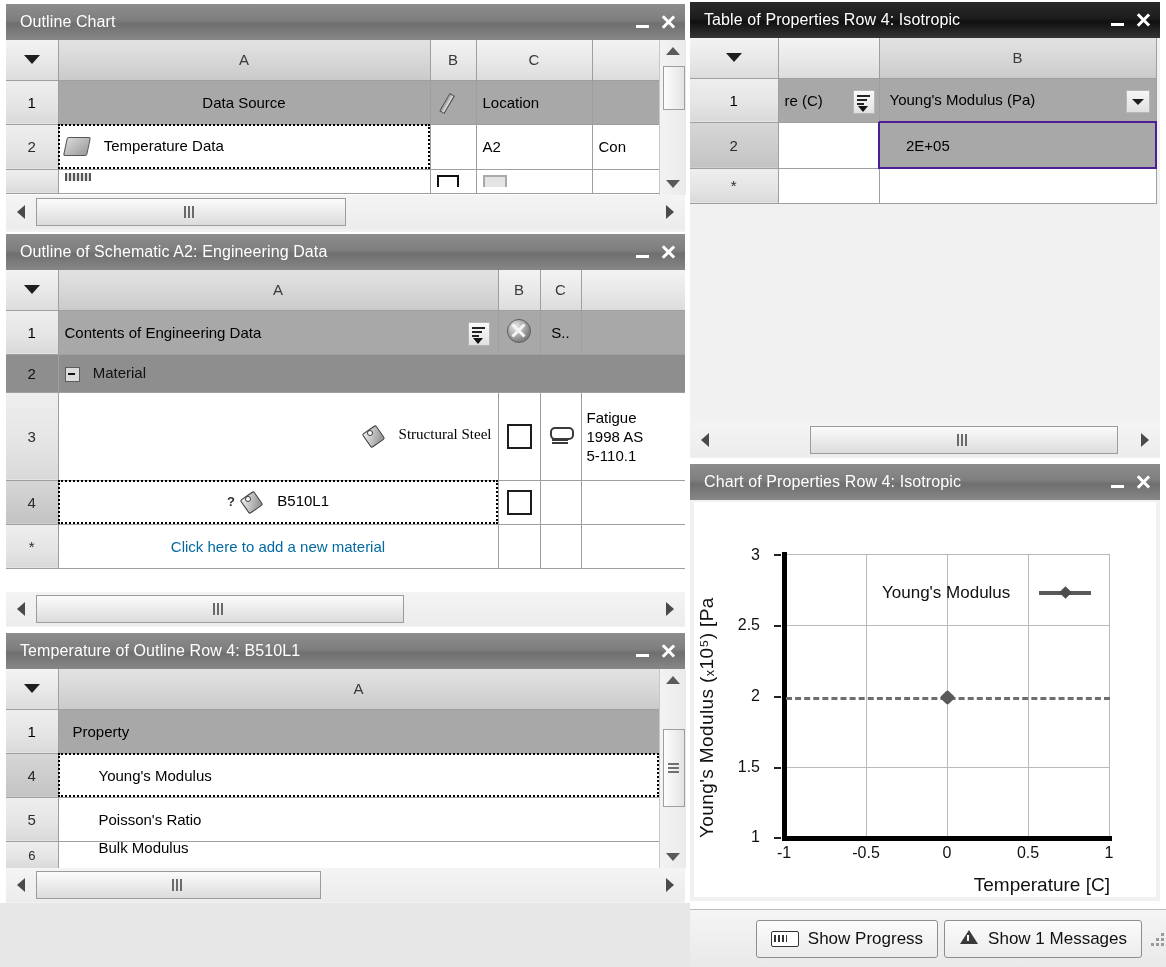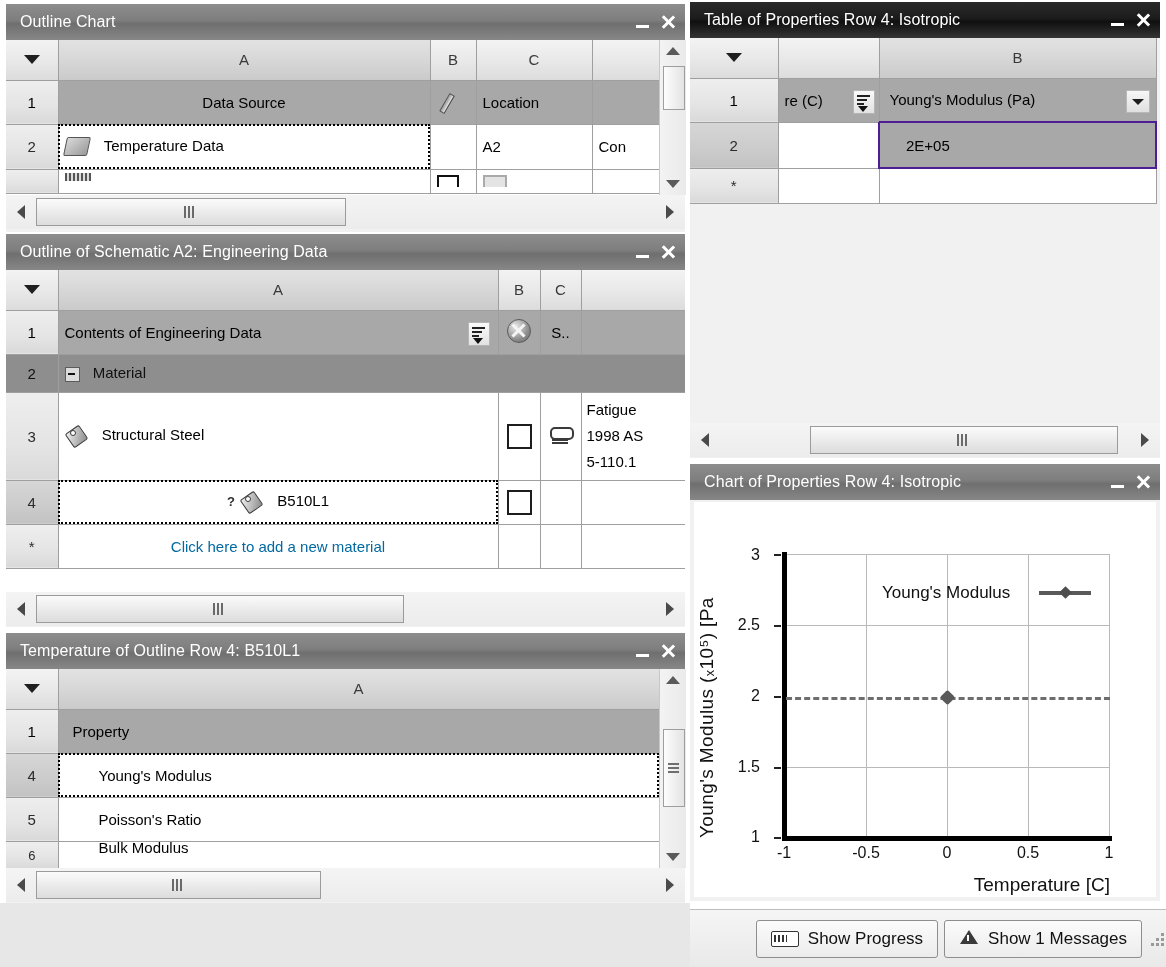--- a/index.html
+++ b/index.html
@@ -374,29 +374,29 @@
       </tr>
       <tr class="grpRow" style="height:38px;">
         <td class="rowhdr">2</td>
         <td colspan="4" style="border-right:none;">
           <span class="expander"></span>
           <span>Material</span>
         </td>
       </tr>
       <tr style="height:88px;">
         <td class="rowhdr">3</td>
-        <td class="cellwhite" style="text-align:left;">
+        <td class="cellwhite" style="text-align:right;font-family:Liberation Serif, serif;">
           <span class="icon-tag ico"></span>
           <span style="margin-left:12px;">Structural Steel</span>
         </td>
         <td class="cellwhite">
               <span class="chkbox"></span>
             </td>
         <td class="cellwhite" style="text-align:center;"><span class="icon-link"></span></td>
-        <td class="cellwhite" style="font-size:15px;line-height:26px;white-space:normal;padding:4px 5px;">Fatigue<br>1998 AS<br>5-110.1</td>
+        <td class="cellwhite" style="font-size:15px;line-height:19px;white-space:normal;padding:4px 5px;">Fatigue<br>1998 AS<br>5-110.1</td>
       </tr>
       <tr style="height:44px;">
         <td class="rowhdr sel">4</td>
         <td class="cellwhite selcell" style="text-align:center;">
           <span class="qmark">?</span>
           <span class="icon-tag ico"></span>
           <span style="margin-left:12px;">B510L1</span>
         </td>
         <td class="cellwhite">
               <span class="chkbox"></span>

